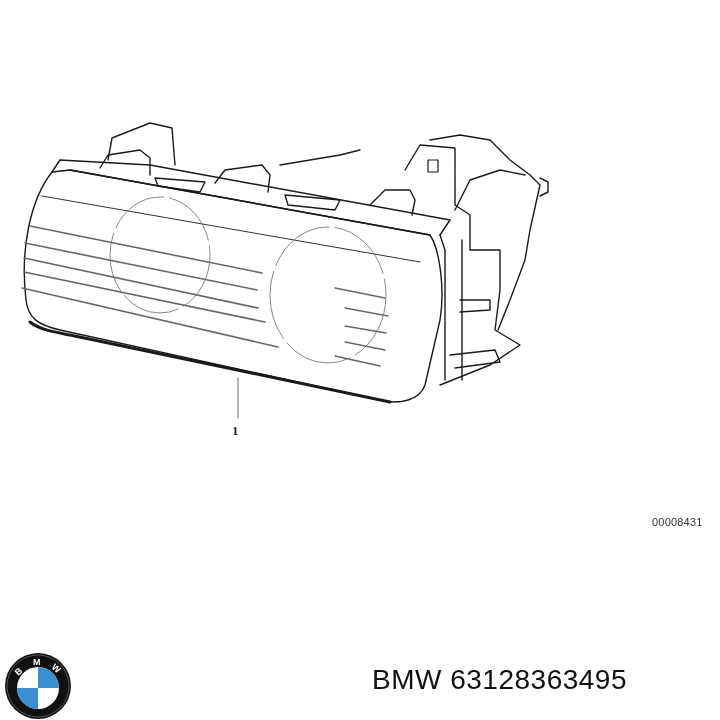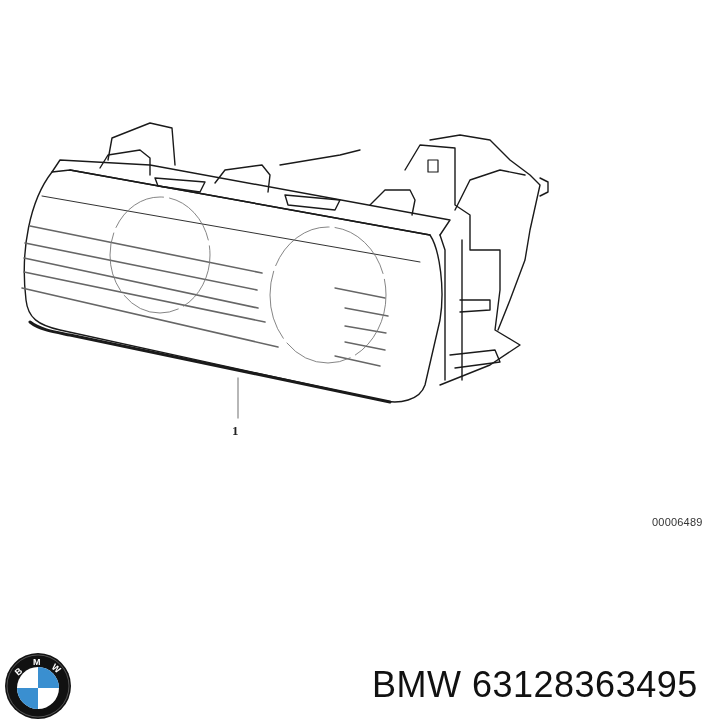--- a/index.html
+++ b/index.html
@@ -1,21 +1,21 @@
 <!DOCTYPE html>
 <html><head>
 <meta charset="utf-8">
 <style>
   html, body { margin:0; padding:0; background:#ffffff; }
   body { width:720px; height:720px; position:relative; overflow:hidden; font-family:"Liberation Sans", sans-serif; }
   .diagram { position:absolute; left:0; top:0; width:720px; height:720px; }
   .callout-num { position:absolute; left:232px; top:423px; font-family:"Liberation Serif", serif; font-weight:bold; font-size:13px; color:#222; }
   .ref-code { position:absolute; left:652px; top:516px; font-size:11px; color:#333; letter-spacing:0.2px; }
   .logo { position:absolute; left:4px; top:652px; width:68px; height:68px; }
-  .part-label { position:absolute; left:372px; top:664px; font-size:36px; color:#111; letter-spacing:0.5px; white-space:nowrap; }
+  .part-label { position:absolute; left:372px; top:664px; font-size:28px; color:#111; letter-spacing:0.5px; white-space:nowrap; }
 </style>
 </head>
 <body>
 
 <svg class="diagram" viewBox="0 0 720 720" xmlns="http://www.w3.org/2000/svg">
   <g fill="none" stroke="#1a1a1a" stroke-width="1.4" stroke-linejoin="round" stroke-linecap="round">
 
     <path d="M52,172 C30,200 20,250 26,300 C28,318 38,325 60,330 L380,400 C400,405 420,400 425,385 L440,320 C445,290 440,250 430,235 L70,170 Z" fill="#fff"></path>
 
     <path d="M30,322 C40,330 55,332 70,335 L390,402" stroke-width="3"></path>
@@ -56,21 +56,21 @@
     <path d="M460,300 L490,300 L490,310 L460,312"></path>
     <path d="M450,355 L495,350 L500,362 L455,368"></path>
     <rect x="428" y="160" width="10" height="12" stroke-width="1.2"></rect>
     <path d="M540,178 L548,182 L548,192 L540,196"></path>
 
     <path d="M238,378 L238,418" stroke="#999" stroke-width="1.4"></path>
   </g>
 </svg>
 
 <div class="callout-num">1</div>
-<div class="ref-code">00006489</div>
+<div class="ref-code">00008431</div>
 
 <svg class="logo" viewBox="0 0 68 68" xmlns="http://www.w3.org/2000/svg">
   <circle cx="34" cy="34" r="33" fill="#111"></circle>
   <circle cx="34" cy="34" r="31" fill="none" stroke="#666" stroke-width="0.8"></circle>
   <circle cx="34" cy="36" r="21" fill="#fff"></circle>
   <path d="M34,36 L34,15 A21,21 0 0,1 55,36 Z" fill="#3a8fd0"></path>
   <path d="M34,36 L13,36 A21,21 0 0,0 34,57 Z" fill="#3a8fd0"></path>
   <text x="14" y="24" fill="#fff" font-size="9" font-family="Liberation Sans, sans-serif" font-weight="bold" transform="rotate(-40 14 24)">B</text>
   <text x="29" y="13" fill="#fff" font-size="9" font-family="Liberation Sans, sans-serif" font-weight="bold">M</text>
   <text x="47" y="16" fill="#fff" font-size="9" font-family="Liberation Sans, sans-serif" font-weight="bold" transform="rotate(40 47 16)">W</text>

